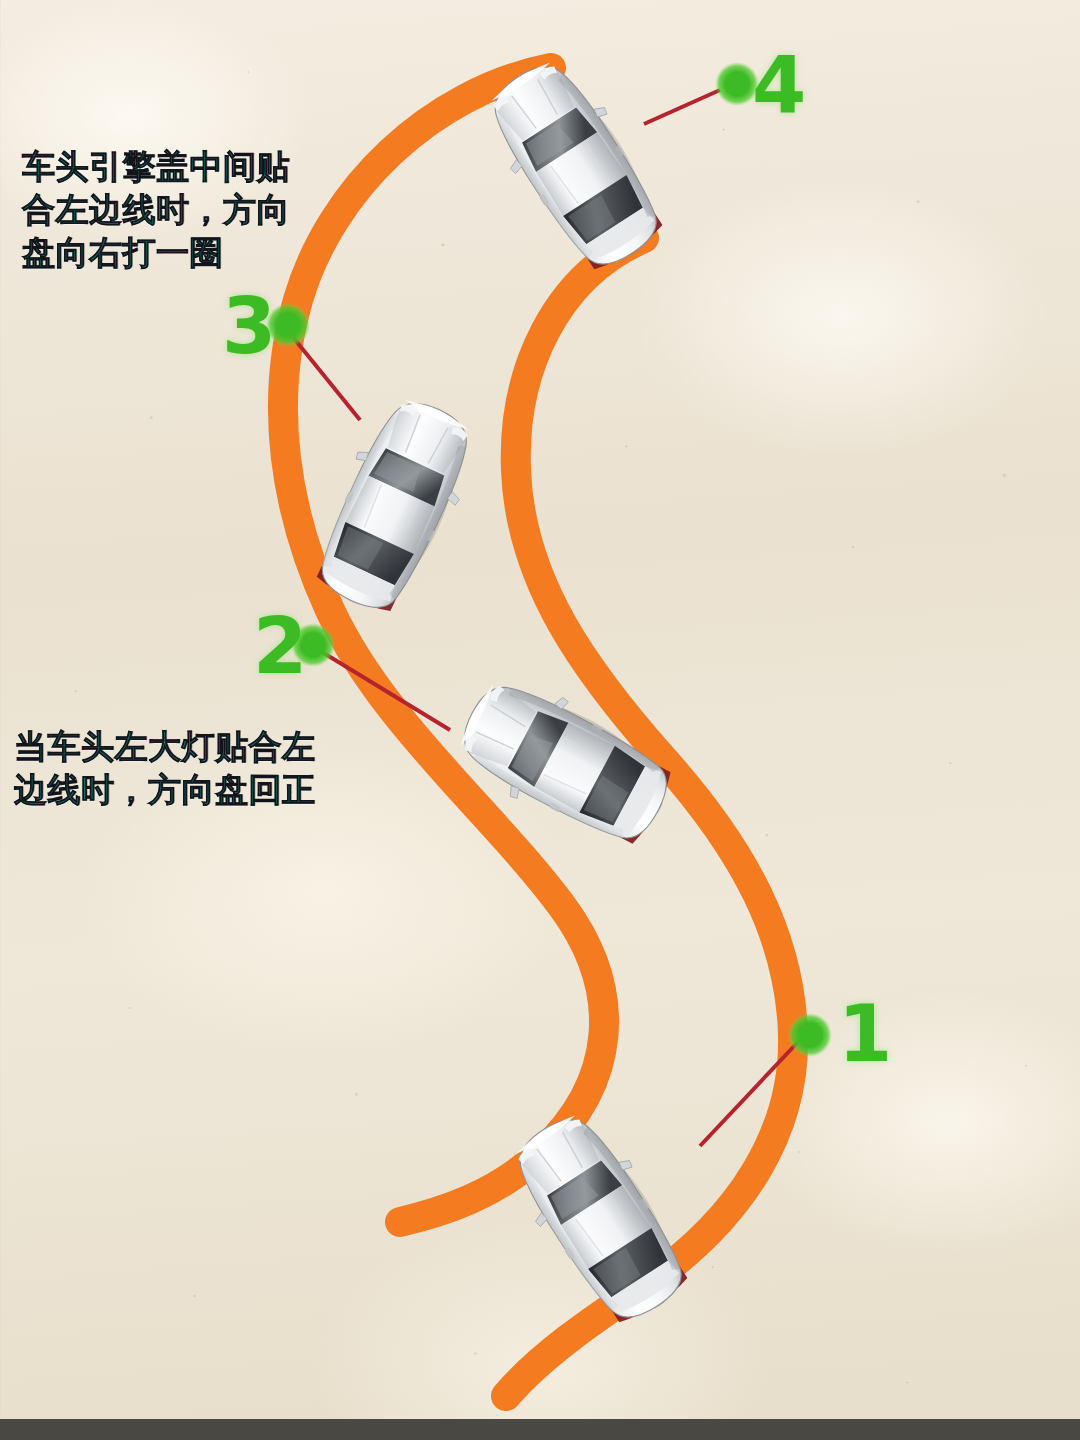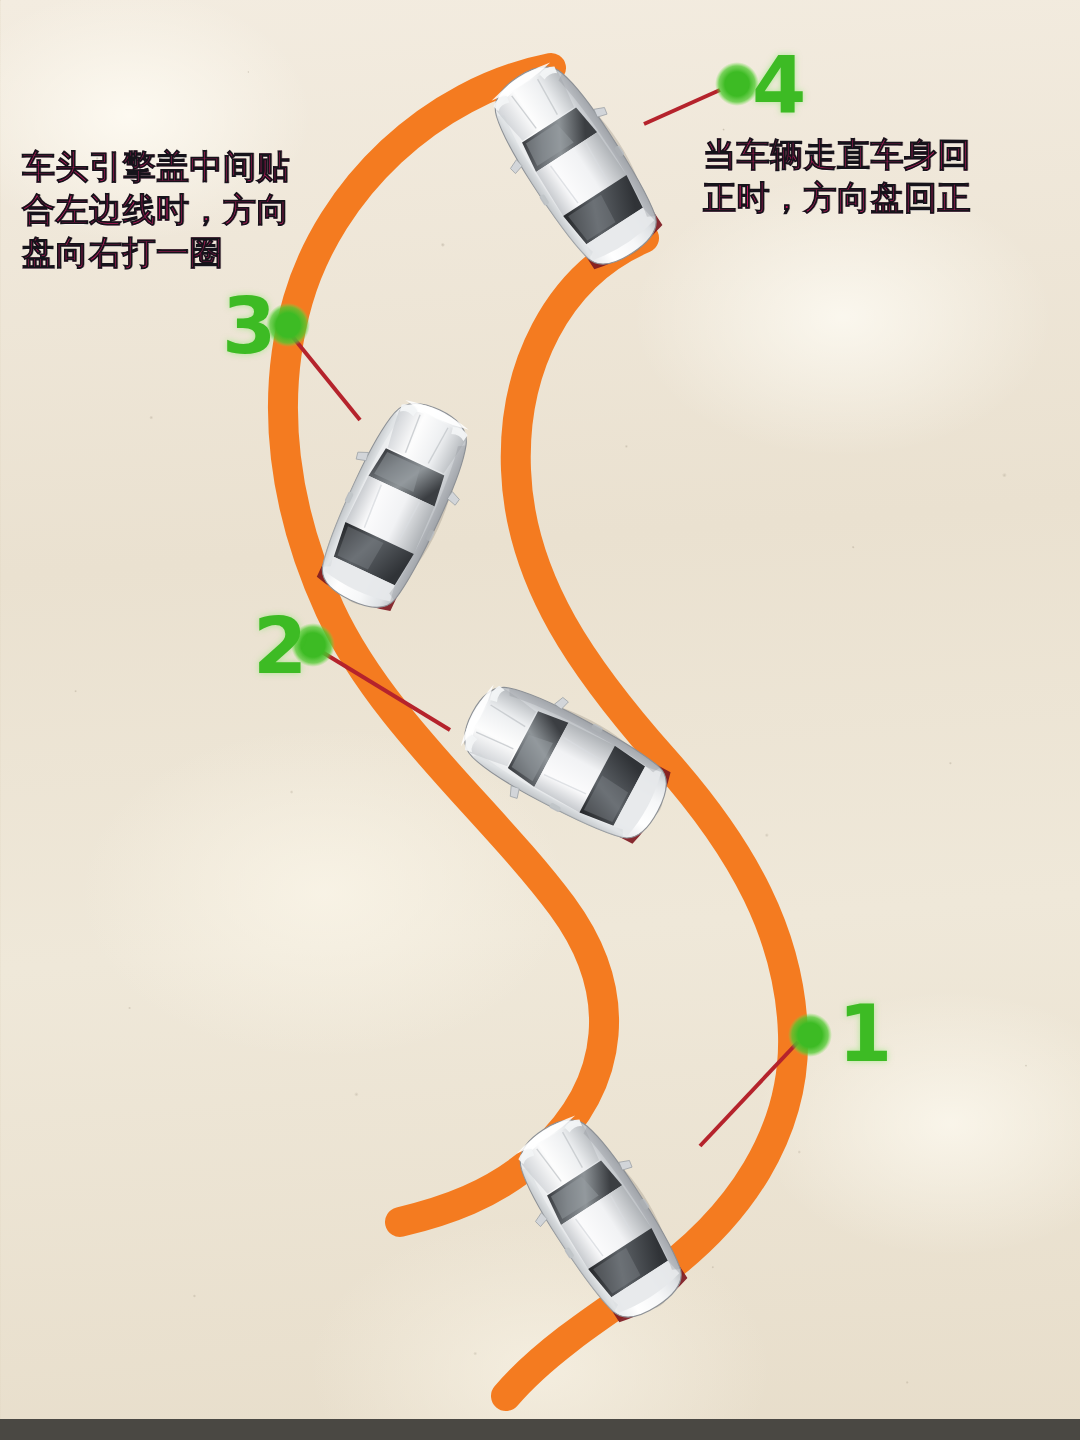--- a/index.html
+++ b/index.html
@@ -61,21 +61,21 @@
       radial-gradient(circle 1.6px at 84% 96%, rgba(118,106,86,.28), rgba(0,0,0,0));
     opacity:.9;
   }
   
   #scene{position:absolute;left:0;top:0;width:1080px;height:1440px;}
   
   .caption{
     position:absolute;
     font-family:"Liberation Sans","DejaVu Sans",sans-serif;
     font-weight:bold;
-    color:#be185d;
+    color:#0f766e;
     font-size:33px;
     line-height:1.30;
     letter-spacing:.5px;
     white-space:pre-line;
     text-shadow:0 1px 0 rgba(255,255,255,.55), 1px 0 0 rgba(0,0,0,.35);
     -webkit-text-stroke:.7px #15131a;
   }
   #cap-3{left:22px;  top:146px; width:320px;}
   #cap-4{left:703px; top:134px; width:330px;}
   #cap-2{left:14px;  top:726px; width:340px;}
@@ -245,17 +245,17 @@
   </svg>
 
   <div class="numeral" id="num-4">4</div>
   <div class="numeral" id="num-3">3</div>
   <div class="numeral" id="num-2">2</div>
   <div class="numeral" id="num-1">1</div>
 
   <div class="caption" id="cap-3">车头引擎盖中间贴
 合左边线时，方向
 盘向右打一圈</div>
-  <div class="caption" id="cap-4">当车辆走直车身回
-正时，方向盘回正</div>
+  <div class="caption" id="cap-2">当车头左大灯贴合左
+边线时，方向盘回正</div>
 
   <div class="bottom-bar"></div>
 </div>
 
 </body></html>

